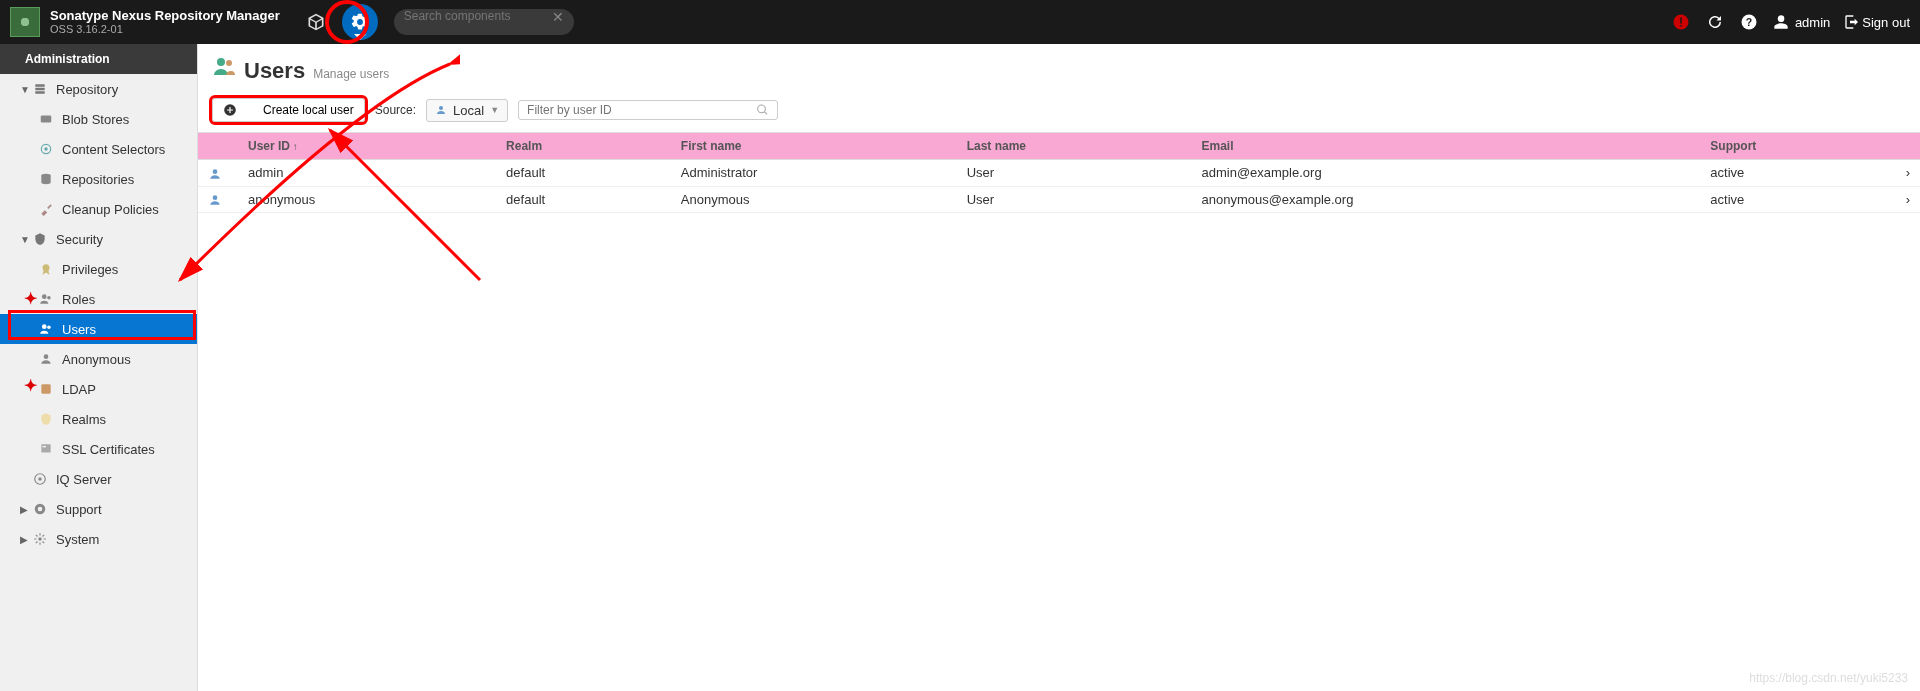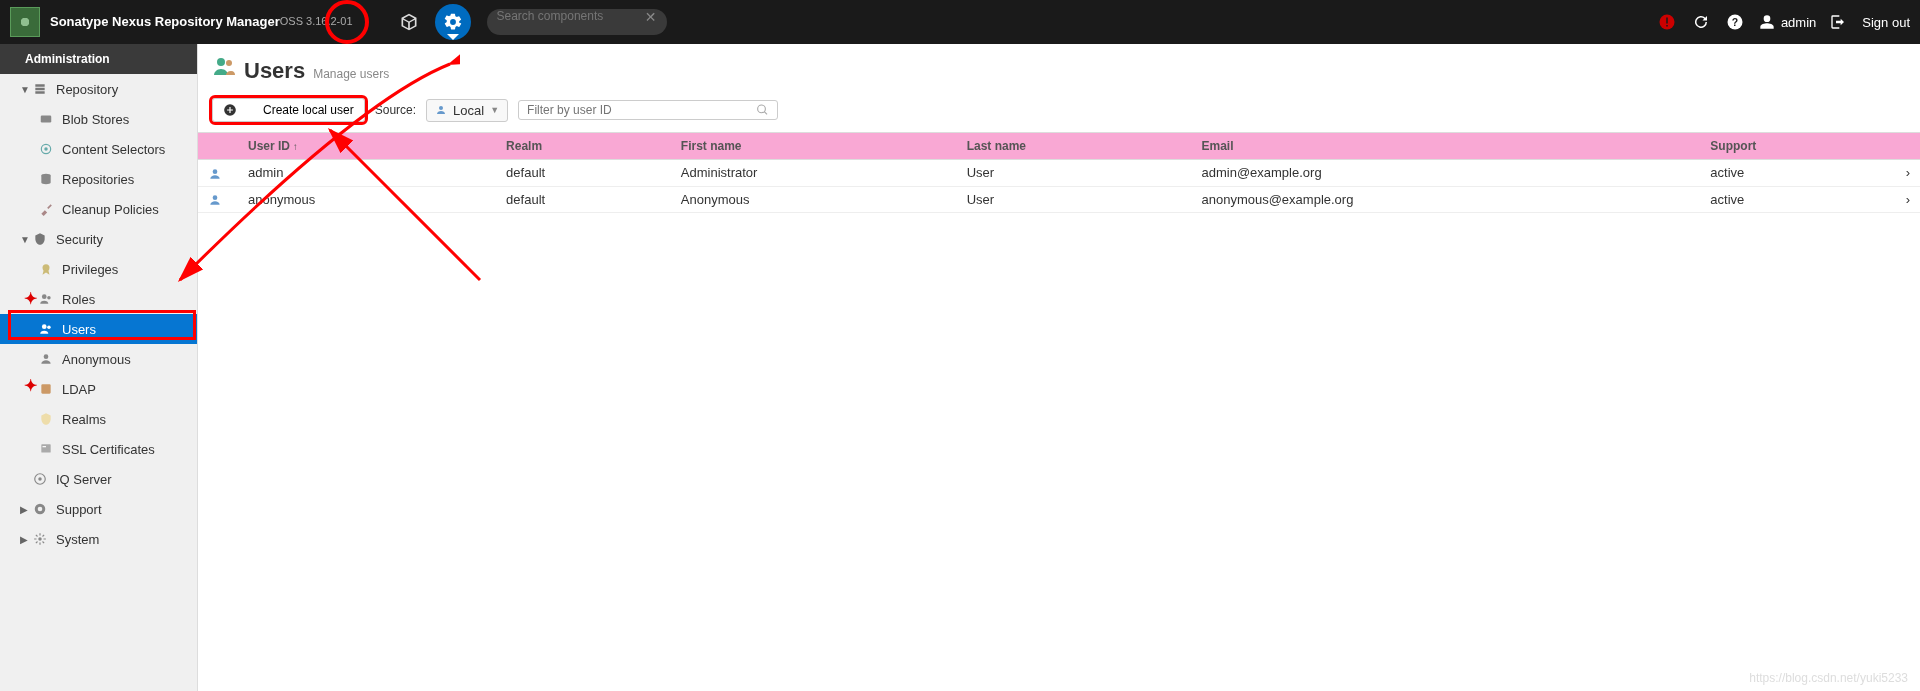--- a/index.html
+++ b/index.html
@@ -2,36 +2,36 @@
 <html><head>
 <meta charset="utf-8">
 <style>
 * { box-sizing: border-box; margin: 0; padding: 0; }
 body { font-family: Arial, Helvetica, sans-serif; font-size: 13px; color: #333; background: #fff; width: 1920px; height: 691px; overflow: hidden; }
 
 
 .header { background: #1a1a1a; height: 44px; display: flex; align-items: center; color: #fff; padding: 0 10px; }
 .logo-box { width: 30px; height: 30px; background: #3a6b3a; border: 1px solid #5a9b5a; margin-right: 10px; position: relative; }
 .logo-box::after { content:''; position:absolute; inset:4px; background: radial-gradient(circle, #8fbf8f 30%, transparent 31%); }
-.brand { display:flex; flex-direction:row; line-height:1.1; margin-right:36px; }
+.brand { display:flex; flex-direction:column; line-height:1.1; margin-right:16px; }
 .brand-title { font-weight:bold; font-size:13px; }
 .brand-sub { font-size:11px; color:#aaa; }
 .header-icon { width:40px; height:44px; display:flex; align-items:center; justify-content:center; cursor:pointer; color:#ddd; }
 .header-icon svg { width:20px; height:20px; fill:currentColor; }
 .gear-highlight { background:#006bbf; border-radius:50%; width:36px; height:36px; display:flex; align-items:center; justify-content:center; margin:0 6px; position:relative; }
 .gear-highlight::after { content:''; position:absolute; bottom:-6px; left:50%; transform:translateX(-50%); border:6px solid transparent; border-top-color:#fff; width:0; height:0; }
 .search-box { background:#3a3a3a; border-radius:14px; height:26px; display:flex; align-items:flex-start; padding:0 10px; margin-left:10px; width:180px; }
 .search-box input { background:transparent; border:none; color:#aaa; font-size:12px; width:100%; outline:none; }
 .search-clear { color:#888; cursor:pointer; font-size:14px; }
 .header-spacer { flex:1; }
 .header-right { display:flex; align-items:center; gap:14px; }
 .header-right .hicon { width:20px; height:20px; cursor:pointer; display:flex; align-items:center; justify-content:center; color:#fff; }
 .alert-icon { color:#c00; }
 .user-chip { display:flex; align-items:center; gap:6px; cursor:pointer; }
-.signout { display:flex; align-items:center; gap:16px; cursor:pointer; }
+.signout { display:flex; align-items:center; gap:2px; cursor:pointer; }
 
 
 .main { display:flex; height: calc(691px - 44px); }
 .sidebar { width:198px; background:#f0f0f0; border-right:1px solid #ddd; }
 .sidebar-header { background:#3a3a3a; color:#fff; font-weight:bold; font-size:12px; padding:8px 25px; }
 .tree-item { display:flex; align-items:center; padding:7px 8px; cursor:pointer; color:#333; font-size:13px; }
 .tree-item.selected { background:#0676d2; color:#fff; }
 .tree-toggle { width:12px; font-size:10px; color:#666; }
 .tree-icon { width:16px; height:16px; margin-right:8px; display:flex; align-items:center; justify-content:center; }
 .tree-icon svg { width:14px; height:14px; }

